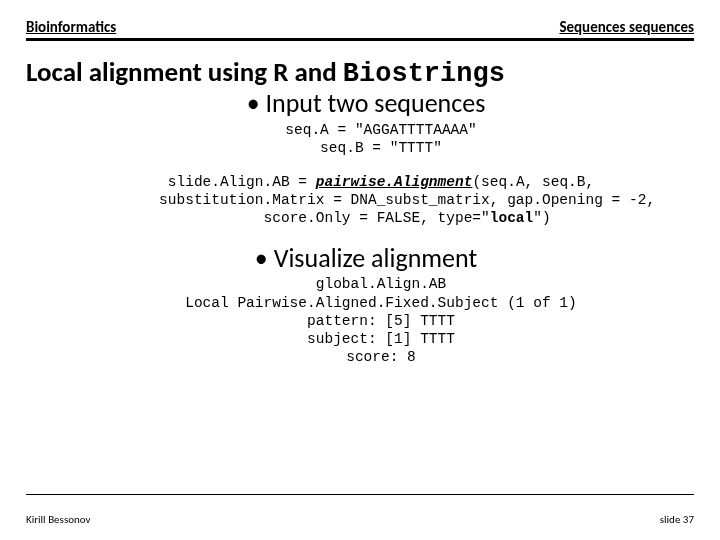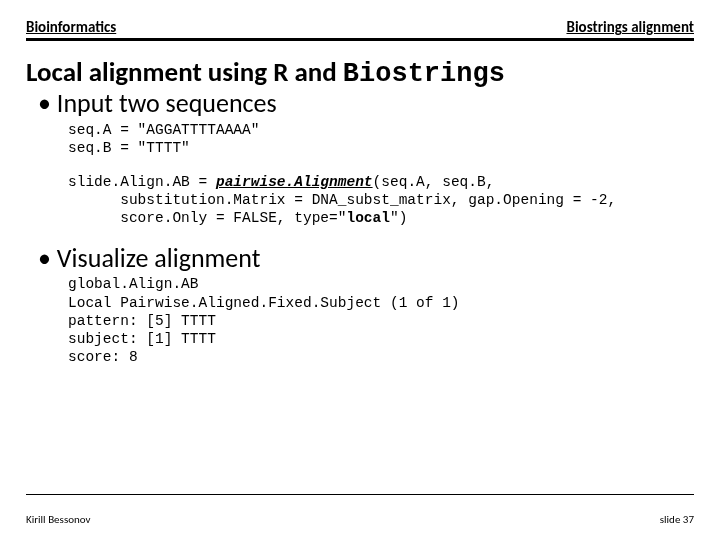--- a/index.html
+++ b/index.html
@@ -2,37 +2,37 @@
 <html><head>
 <meta charset="utf-8">
 <style>
   * { margin: 0; padding: 0; box-sizing: border-box; }
   html, body { width: 720px; height: 540px; background: #fff; font-family: Calibri, Arial, sans-serif; color: #000; }
   .slide { position: relative; width: 720px; height: 540px; padding: 18px 26px 16px 26px; }
   .topbar { display: flex; justify-content: space-between; align-items: flex-end; border-bottom: 3px solid #000; padding-bottom: 2px; margin-bottom: 14px; }
   .topbar span { font-weight: 700; font-size: 15px; text-decoration: underline; }
   .title { font-size: 27px; font-weight: 700; }
   .title .mono { font-family: "Courier New", monospace; font-weight: 700; }
-  ul { list-style: none; padding-left: 12px; }
+  ul { list-style: none; padding-left: 12px; text-align: center; }
   li { margin-bottom: 16px; }
   li .bullet { font-size: 26px; line-height: 1.15; }
   li .bullet::before { content: "• "; }
   .code { font-family: "Courier New", monospace; font-size: 14.5px; line-height: 1.25; white-space: pre; padding-left: 30px; margin-top: 2px; }
   .u { text-decoration: underline; font-style: italic; }
   .b { font-weight: 700; }
   .footer { position: absolute; left: 26px; right: 26px; bottom: 14px; border-top: 1px solid #000; padding-top: 18px; display: flex; justify-content: space-between; font-size: 11px; }
 </style>
 </head>
 <body>
 
 <div class="slide">
 
   <div class="topbar">
     <span>Bioinformatics</span>
-    <span>Biostrings alignment</span>
+    <span>Sequences sequences</span>
   </div>
 
   <div class="title">
     <span>Local alignment using R and </span><span class="mono">Biostrings</span>
   </div>
 
   <ul>
 
     <li>
       <div class="bullet">Input two sequences</div>

